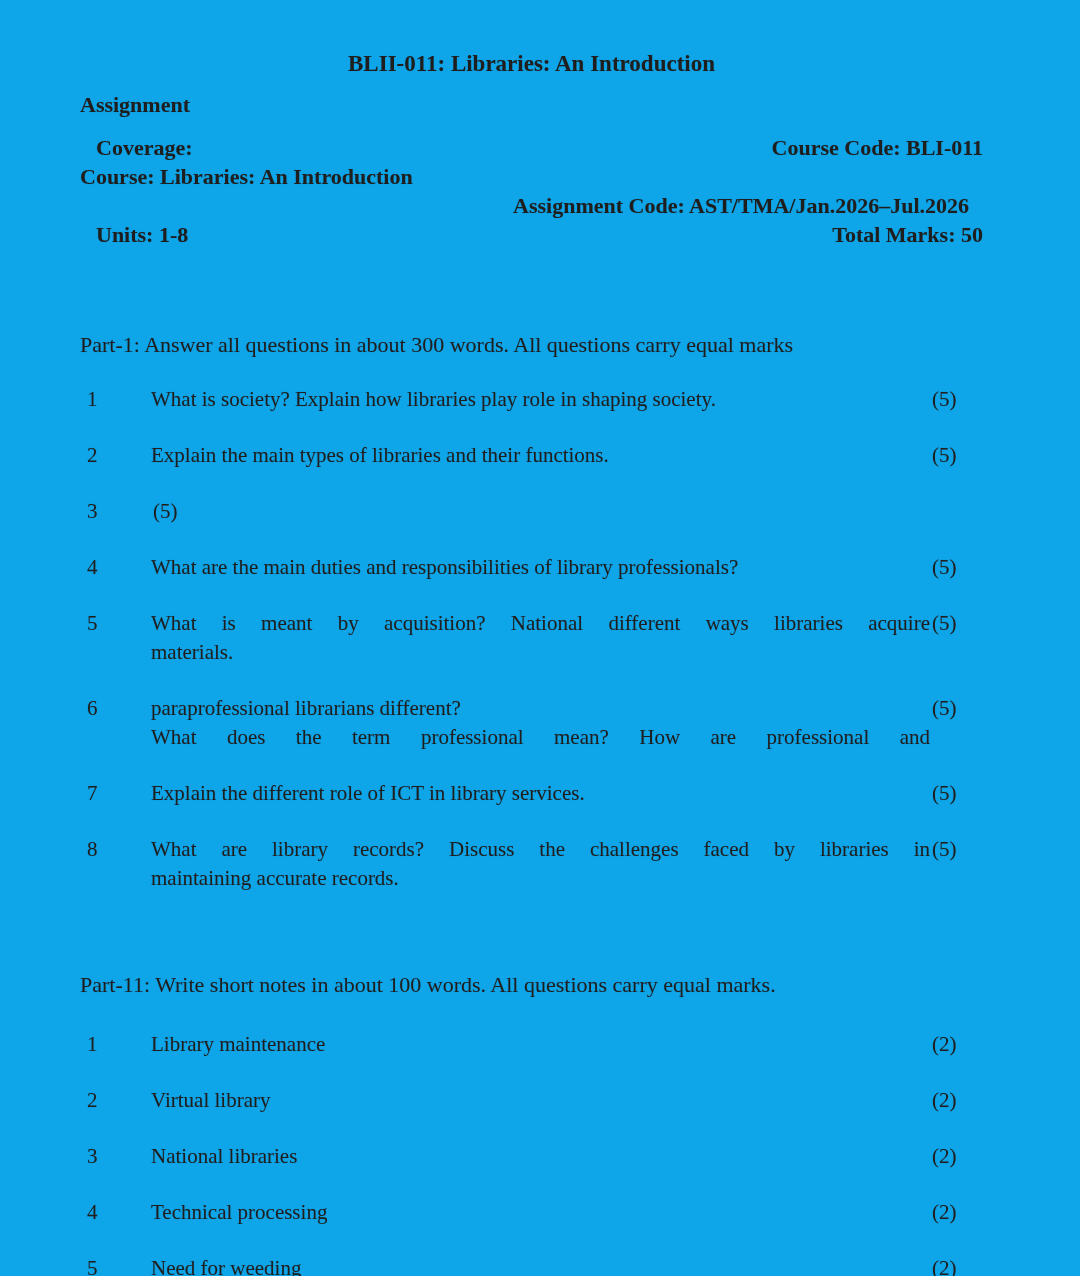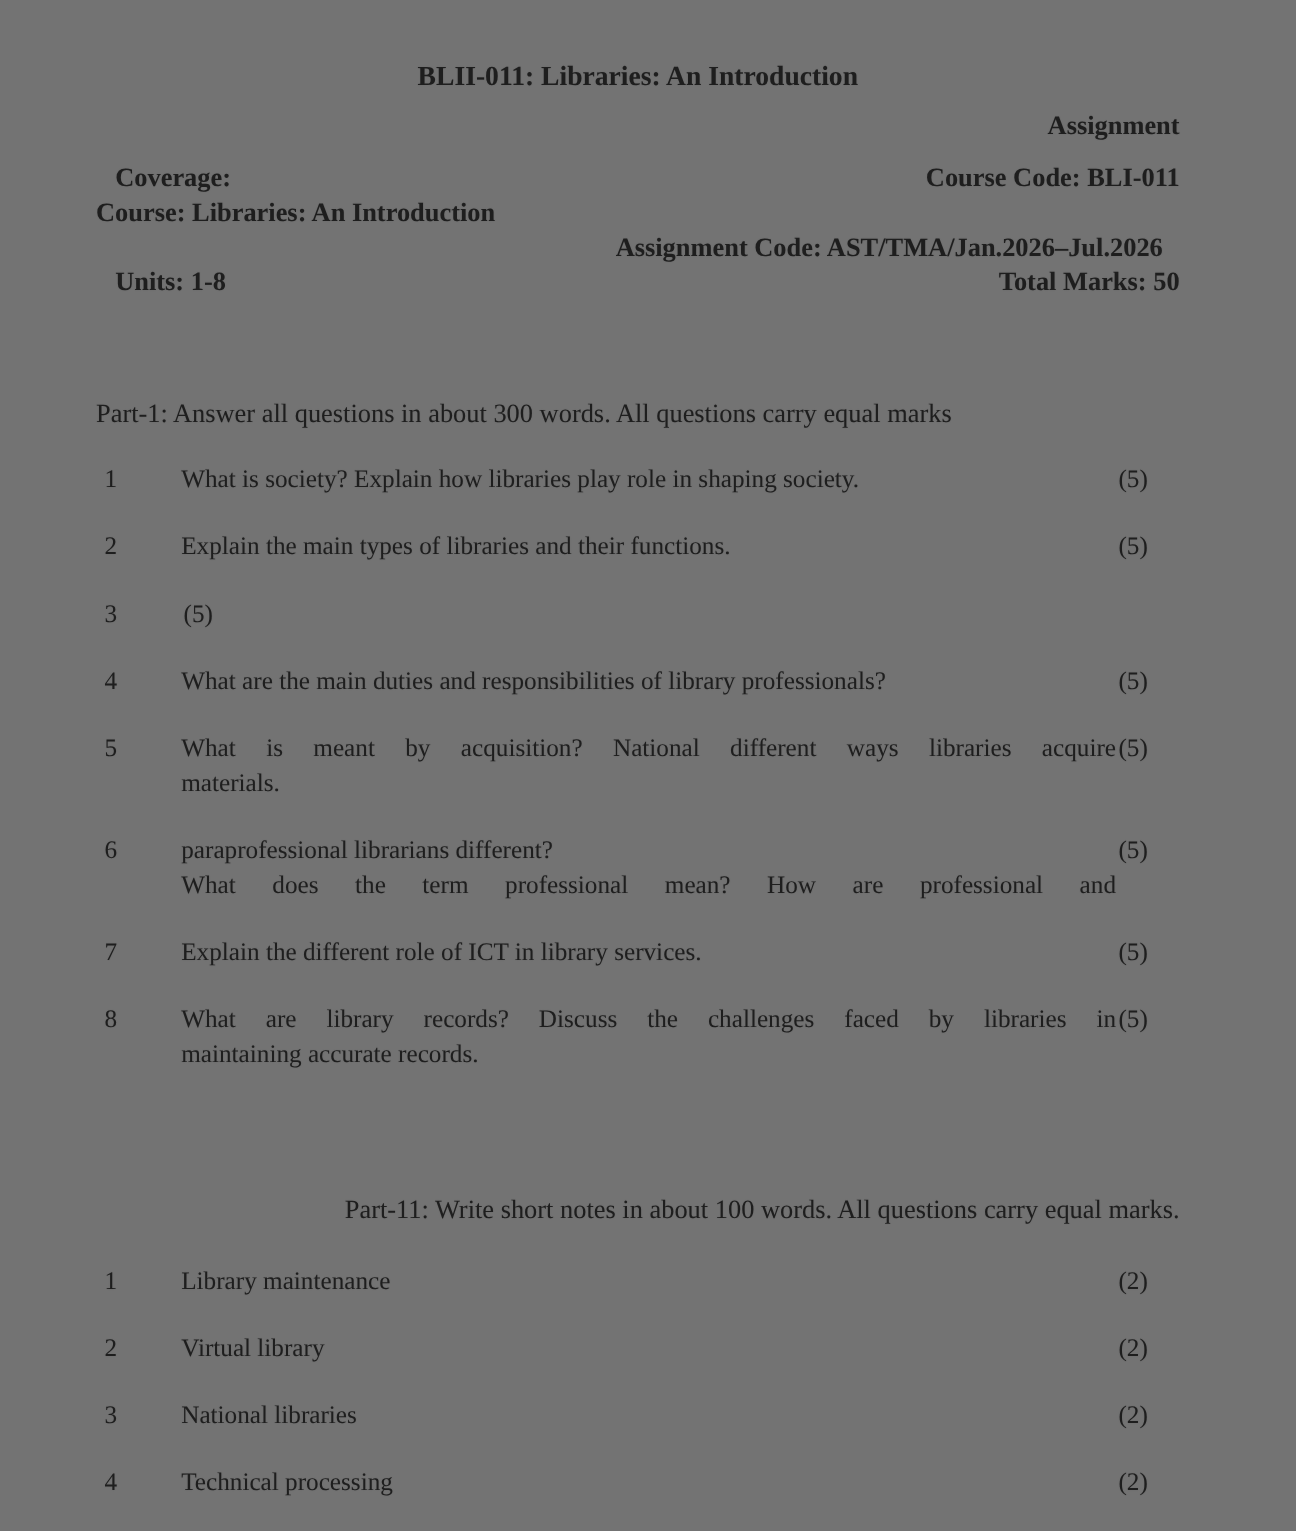--- a/index.html
+++ b/index.html
@@ -13,32 +13,32 @@
     overflow: hidden;
     font-family: "Liberation Serif", "DejaVu Serif", serif;
     color: #1e1e1e;
     text-shadow: 0 0 1px rgba(60,60,60,0.25);
   }
   .page {
     box-sizing: border-box;
     width: 1080px;
     height: 1276px;
     padding: 49px 97px 0 80px;
-    background: #737373;
+    background: #0ea5e9;
   }
   .doc-title {
     font-size: 23px;
     font-weight: bold;
     text-align: center;
     line-height: 30px;
   }
   .doc-subtitle {
     font-size: 22px;
     font-weight: bold;
-    text-align: right;
+    text-align: left;
     line-height: 29px;
     margin-top: 11px;
   }
   .meta {
     margin-top: 14px;
     font-size: 22px;
     font-weight: bold;
     line-height: 29px;
   }
   .meta-row {
@@ -49,21 +49,21 @@
   .meta-line-right {
     text-align: right;
     padding-right: 14px;
   }
   .part-heading {
     font-size: 22px;
     font-weight: normal;
     line-height: 29px;
   }
   .part1-heading { margin-top: 81px; }
-  .part2-heading { margin-top: 100px; text-align: right; }
+  .part2-heading { margin-top: 77px; }
   .q-list { margin-top: 26px; }
   .q-list-2 { margin-top: 31px; }
   .q-row {
     display: flex;
     align-items: flex-start;
     font-size: 21px;
     line-height: 29px;
     margin-bottom: 27px;
   }
   .q-num {

